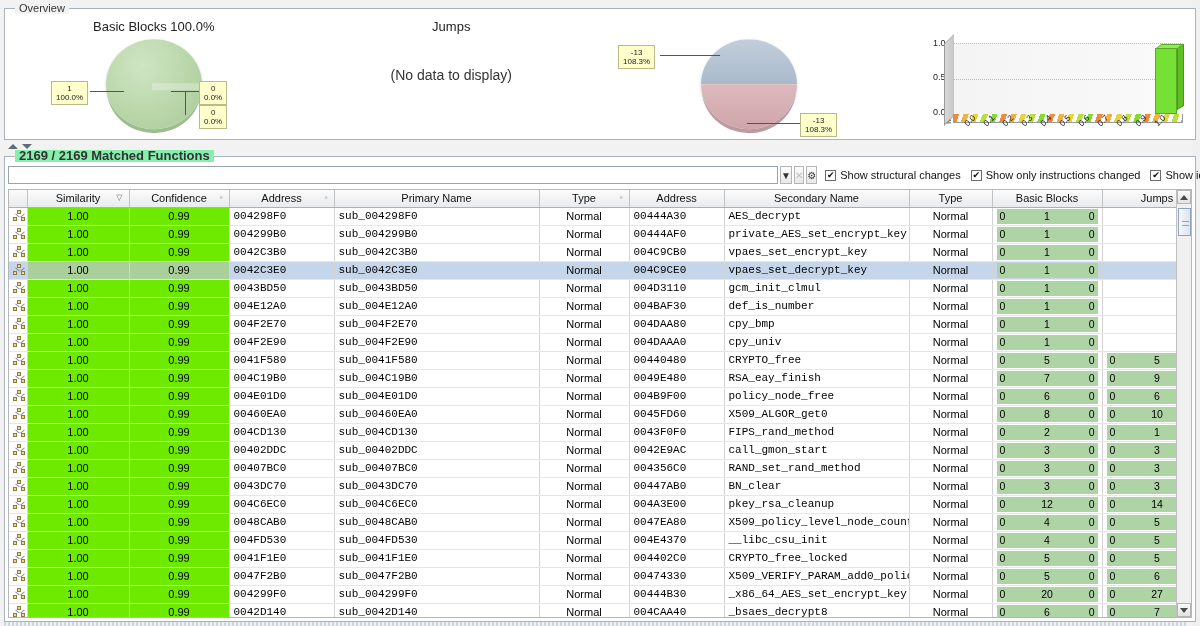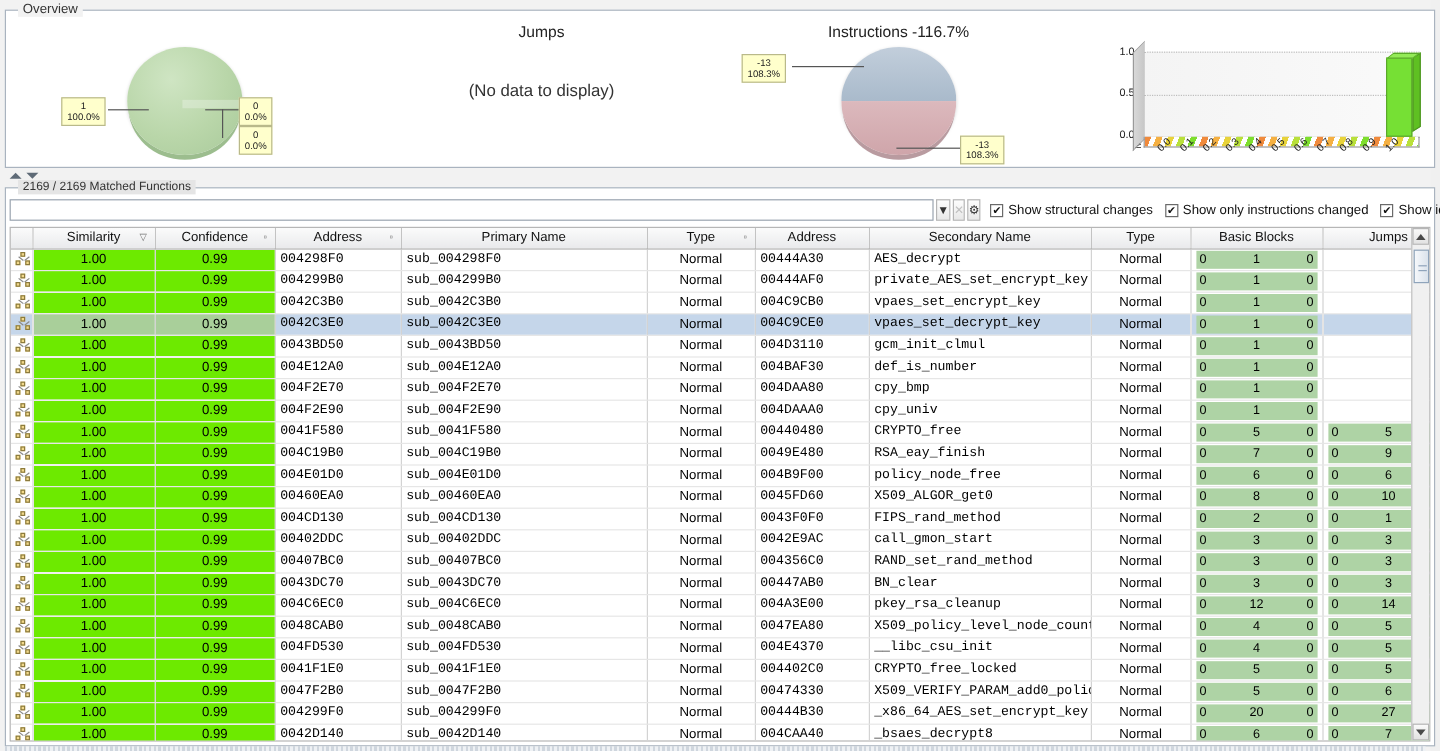--- a/index.html
+++ b/index.html
@@ -116,22 +116,22 @@
   .split-arrow { position:absolute; width:0; height:0; cursor:pointer; }
   .split-arrow.up   { left:4px;  top:2px; border-left:5px solid transparent; border-right:5px solid transparent; border-bottom:5px solid #5f6b77; }
   .split-arrow.down { left:18px; top:2px; border-left:5px solid transparent; border-right:5px solid transparent; border-top:5px solid #5f6b77; }
 
   
   .matched-group {
     position:absolute; left:4px; top:156px; width:1192px; height:466px;
     border:1px solid #a9b3bf; background:#ffffff;
   }
   .matched-legend {
-    position:absolute; left:10px; top:-7px; background:#e5e5e5; padding:0 4px;
-    font-size:10px; color:#333; line-height:12px;
+    position:absolute; left:10px; top:-7px; background:#86efac; padding:0 4px;
+    font-size:13px; color:#333; line-height:12px;font-weight:bold;
   }
 
   
   .toolbar { position:absolute; left:3px; right:3px; top:8px; height:20px; display:flex; align-items:center; }
   .filter-input {
     flex: 0 0 770px; height:18px; border:1px solid #9aa4b0; background:#fff;
     font-family:"Liberation Sans", sans-serif; font-size:11px; padding:0 4px; outline:none;
   }
   .tb-btn {
     width:18px; height:18px; margin-left:2px; border:1px solid #b5b5b5;
@@ -216,20 +216,21 @@
 </head>
 <body>
 
 <div class="app">
 
   <div class="overview-group">
     <span class="overview-legend">Overview</span>
     <div class="charts-row">
 
       <div class="chart-cell">
+        <div class="chart-title">Basic Blocks 100.0%</div>
         <div class="pie-wrap">
           <div class="pie green"></div>
           <div class="leader" style="left:85px; top:54px; width:34px;"></div>
           <div class="leader" style="left:166px; top:54px; width:28px;"></div>
           <div class="leader" style="left:180px; top:54px; width:1px; height:24px;"></div>
           <div class="pie-label" style="left:46px; top:44px;">
             <div>1</div>
             <div>100.0%</div>
           </div>
           <div class="pie-label" style="left:194px; top:44px;">
@@ -242,21 +243,20 @@
           </div>
         </div>
       </div>
 
       <div class="chart-cell">
         <div class="chart-title">Jumps</div>
         <div class="nodata">(No data to display)</div>
       </div>
 
       <div class="chart-cell">
-        <div class="chart-title">Instructions -116.7%</div>
         <div class="pie-wrap">
           <div class="pie split">
             <div class="half-top"></div>
             <div class="half-bot"></div>
           </div>
           <div class="leader" style="left:60px; top:18px; width:60px;"></div>
           <div class="leader" style="left:147px; top:86px; width:58px;"></div>
           <div class="pie-label" style="left:18px; top:8px;">
             <div>-13</div>
             <div>108.3%</div>

